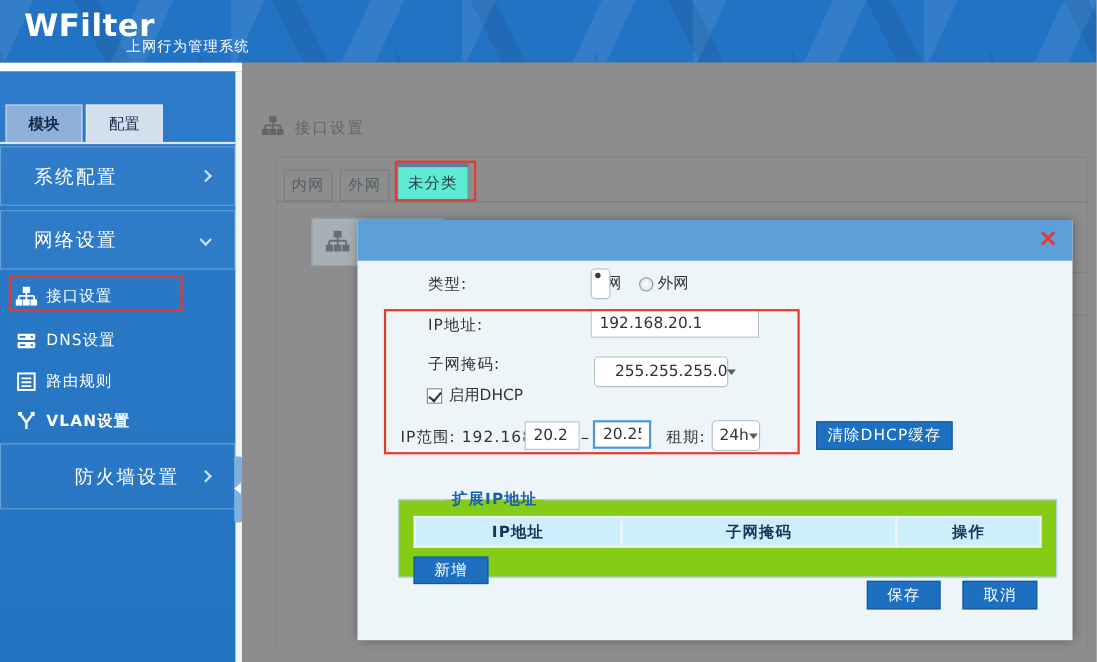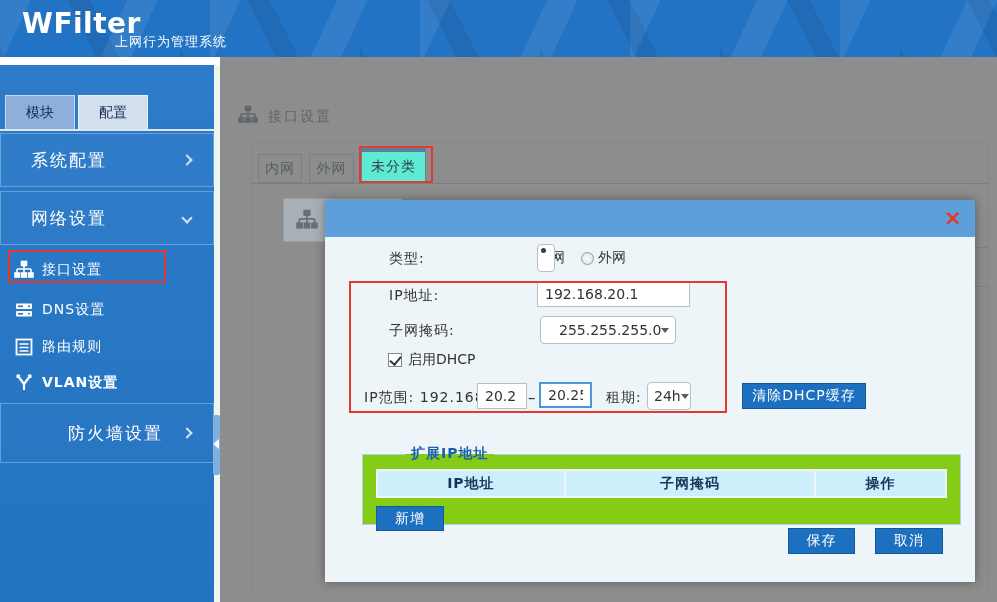--- a/index.html
+++ b/index.html
@@ -24,21 +24,21 @@
     background:linear-gradient(180deg,#2d7bc9,#2273c0); }
   .collapse-strip { position:absolute; left:214px; top:0; width:6px; height:537px; background:#eff5f1; }
   .collapse-handle { position:absolute; left:213px; top:350px; width:7px; height:60px;
     background:#7fb0e0; border-radius:2px; cursor:pointer; }
   .collapse-handle::after { content:""; position:absolute; left:0px; top:24px;
     border-top:5px solid transparent; border-bottom:5px solid transparent; border-right:6px solid #ffffff; }
 
   .side-tabs { position:absolute; left:5px; top:30px; height:34px; display:flex; }
   .side-tab { width:70px; height:34px; display:flex; align-items:center; justify-content:center;
     font-size:14px; color:#13294a; cursor:pointer; border:1px solid rgba(255,255,255,0.55); border-bottom:none; }
-  .side-tab.module { background:#8cb0d9; }
+  .side-tab.module { background:#8cb0d9;font-weight:bold; }
   .side-tab.config { background:#d3dfec; margin-left:3px; }
   .side-tabs-line { position:absolute; left:0; top:64px; width:214px; height:2px; background:#dde7f2; }
 
   .side-section { position:absolute; left:0; width:214px; height:54px; border:1px solid #66a0d8;
     display:flex; align-items:center; cursor:pointer; background:rgba(255,255,255,0.02); }
   .side-section .lbl { color:#fff; font-size:17px; margin-left:30px; letter-spacing:2px; }
   .chev { position:absolute; right:22px; width:8px; height:8px;
     border-right:2px solid #cfe3f5; border-bottom:2px solid #cfe3f5; }
   .chev.right { transform:rotate(-45deg); }
   .chev.down { transform:rotate(45deg); }
@@ -260,21 +260,21 @@
         <span class="radio-opt">
           <span class="radio"></span>
           <span>外网</span>
         </span>
       </div>
 
       <div class="f-label" style="left:64px; top:50px;">IP地址:</div>
       <input class="txt-input" style="left: 212px; top: 44px; width: 153px;" value="192.168.20.1">
 
       <div class="f-label" style="left:64px; top:85px;">子网掩码:</div>
-      <div class="sel" style="left:215px; top:79px; width:136px;padding-left:18px;">
+      <div class="sel" style="left:215px; top:87px; width:122px;padding-left:18px;">
         <span>255.255.255.0</span>
         <span class="caret"></span>
       </div>
 
       <div class="chk-row">
         <span class="chk on"></span>
         <span class="chk-lbl">启用DHCP</span>
       </div>
 
       <div class="f-label" style="left:39px; top:152px;">IP范围: 192.168.</div>

